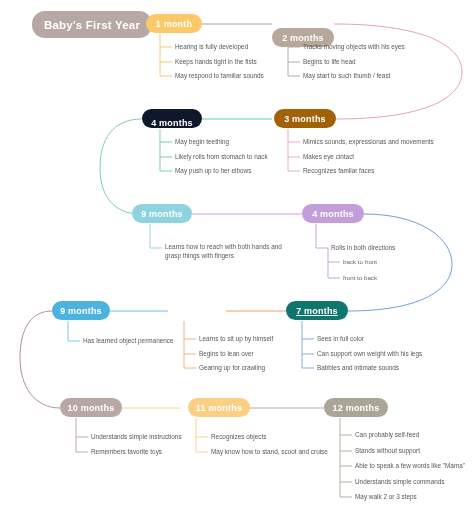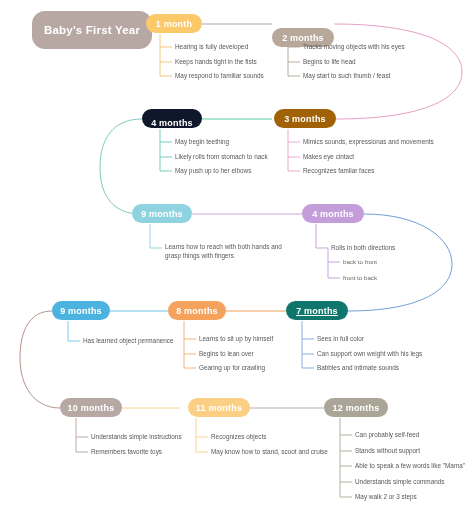--- a/index.html
+++ b/index.html
@@ -12,21 +12,21 @@
   #links{position:absolute;left:0;top:0;width:473px;height:513px;pointer-events:none;}
 
   .node{
     position:absolute;border-radius:11px;
     display:flex;align-items:center;justify-content:center;
     color:#ffffff;font-weight:bold;font-size:9px;
     letter-spacing:.2px;white-space:nowrap;
     box-sizing:border-box;height:19px;
   }
   .root{
-    height:38px;border-radius:13px;font-size:11.5px;
+    height:27px;border-radius:13px;font-size:11.5px;
     padding:4px 12px;
   }
   .leaf{
     position:absolute;font-size:6.4px;color:#585858;
     white-space:nowrap;line-height:1.35;
   }
   .leaf.wrap{white-space:normal;width:118px;}
   .sub{font-size:6.2px;color:#666;}
 </style>
 </head>
@@ -143,23 +143,20 @@
   <div class="leaf sub" style="left:343px;top:258px;">back to front</div>
   <div class="leaf sub" style="left:343px;top:274px;">front to back</div>
 
   <div class="node" style="left:286px;top:301px;width:62px;background:#0f766e;text-decoration:underline;">
     <span>7 months</span>
   </div>
   <div class="leaf" style="left:317px;top:335px;">Sees in full color</div>
   <div class="leaf" style="left:317px;top:350px;">Can support own weight with his legs</div>
   <div class="leaf" style="left:317px;top:364px;">Babbles and intimate sounds</div>
 
-  <div class="node" style="left:168px;top:301px;width:58px;background:#f5a25d;">
-    <span>8 months</span>
-  </div>
   <div class="leaf" style="left:199px;top:335px;">Learns to sit up by himself</div>
   <div class="leaf" style="left:199px;top:350px;">Begins to lean over</div>
   <div class="leaf" style="left:199px;top:364px;">Gearing up for crawling</div>
 
   <div class="node" style="left:52px;top:301px;width:58px;background:#4cb3e0;">
     <span>9 months</span>
   </div>
   <div class="leaf" style="left:83px;top:337px;">Has learned object permanence</div>
 
   <div class="node" style="left:60px;top:398px;width:62px;background:#b7a8a4;">

